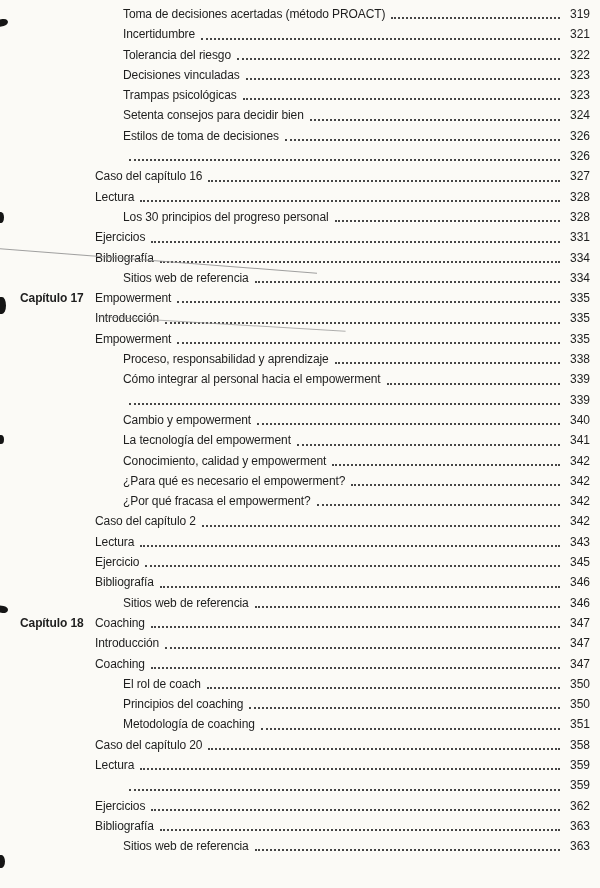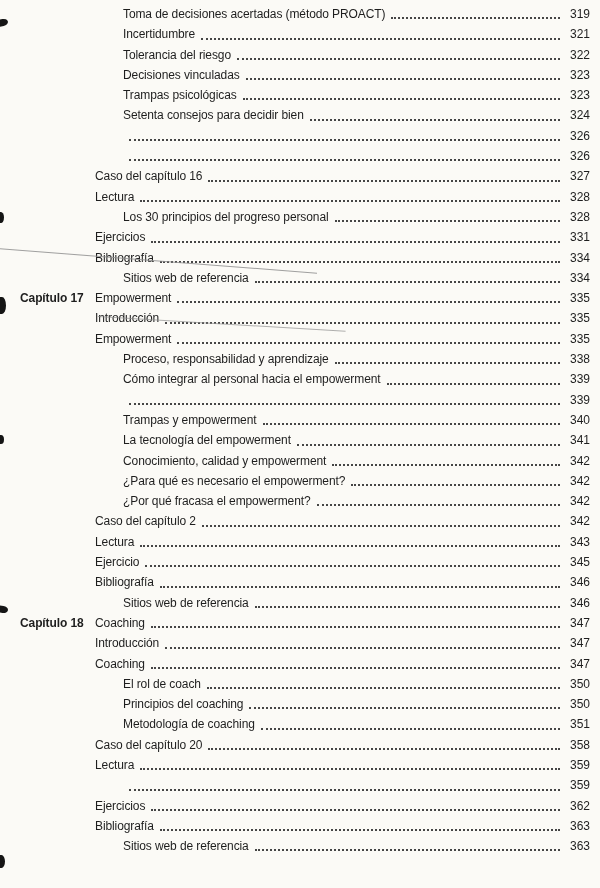--- a/index.html
+++ b/index.html
@@ -107,20 +107,21 @@
         <span class="label">Trampas psicológicas</span>
         <span class="leader"></span>
         <span class="pagenum">323</span>
       </div>
       <div class="row level-2">
         <span class="label">Setenta consejos para decidir bien</span>
         <span class="leader"></span>
         <span class="pagenum">324</span>
       </div>
       <div class="row level-2">
+        <span class="label">Estilos de toma de decisiones</span>
         <span class="leader"></span>
         <span class="pagenum">326</span>
       </div>
       <div class="row level-2">
         <span class="leader"></span>
         <span class="pagenum">326</span>
       </div>
       <div class="row level-1">
         <span class="label">Caso del capítulo 16</span>
         <span class="leader"></span>
@@ -175,21 +176,21 @@
       <div class="row level-2">
         <span class="label">Cómo integrar al personal hacia el empowerment</span>
         <span class="leader"></span>
         <span class="pagenum">339</span>
       </div>
       <div class="row level-2">
         <span class="leader"></span>
         <span class="pagenum">339</span>
       </div>
       <div class="row level-2">
-        <span class="label">Trampas y empowerment</span>
+        <span class="label">Cambio y empowerment</span>
         <span class="leader"></span>
         <span class="pagenum">340</span>
       </div>
       <div class="row level-2">
         <span class="label">La tecnología del empowerment</span>
         <span class="leader"></span>
         <span class="pagenum">341</span>
       </div>
       <div class="row level-2">
         <span class="label">Conocimiento, calidad y empowerment</span>

